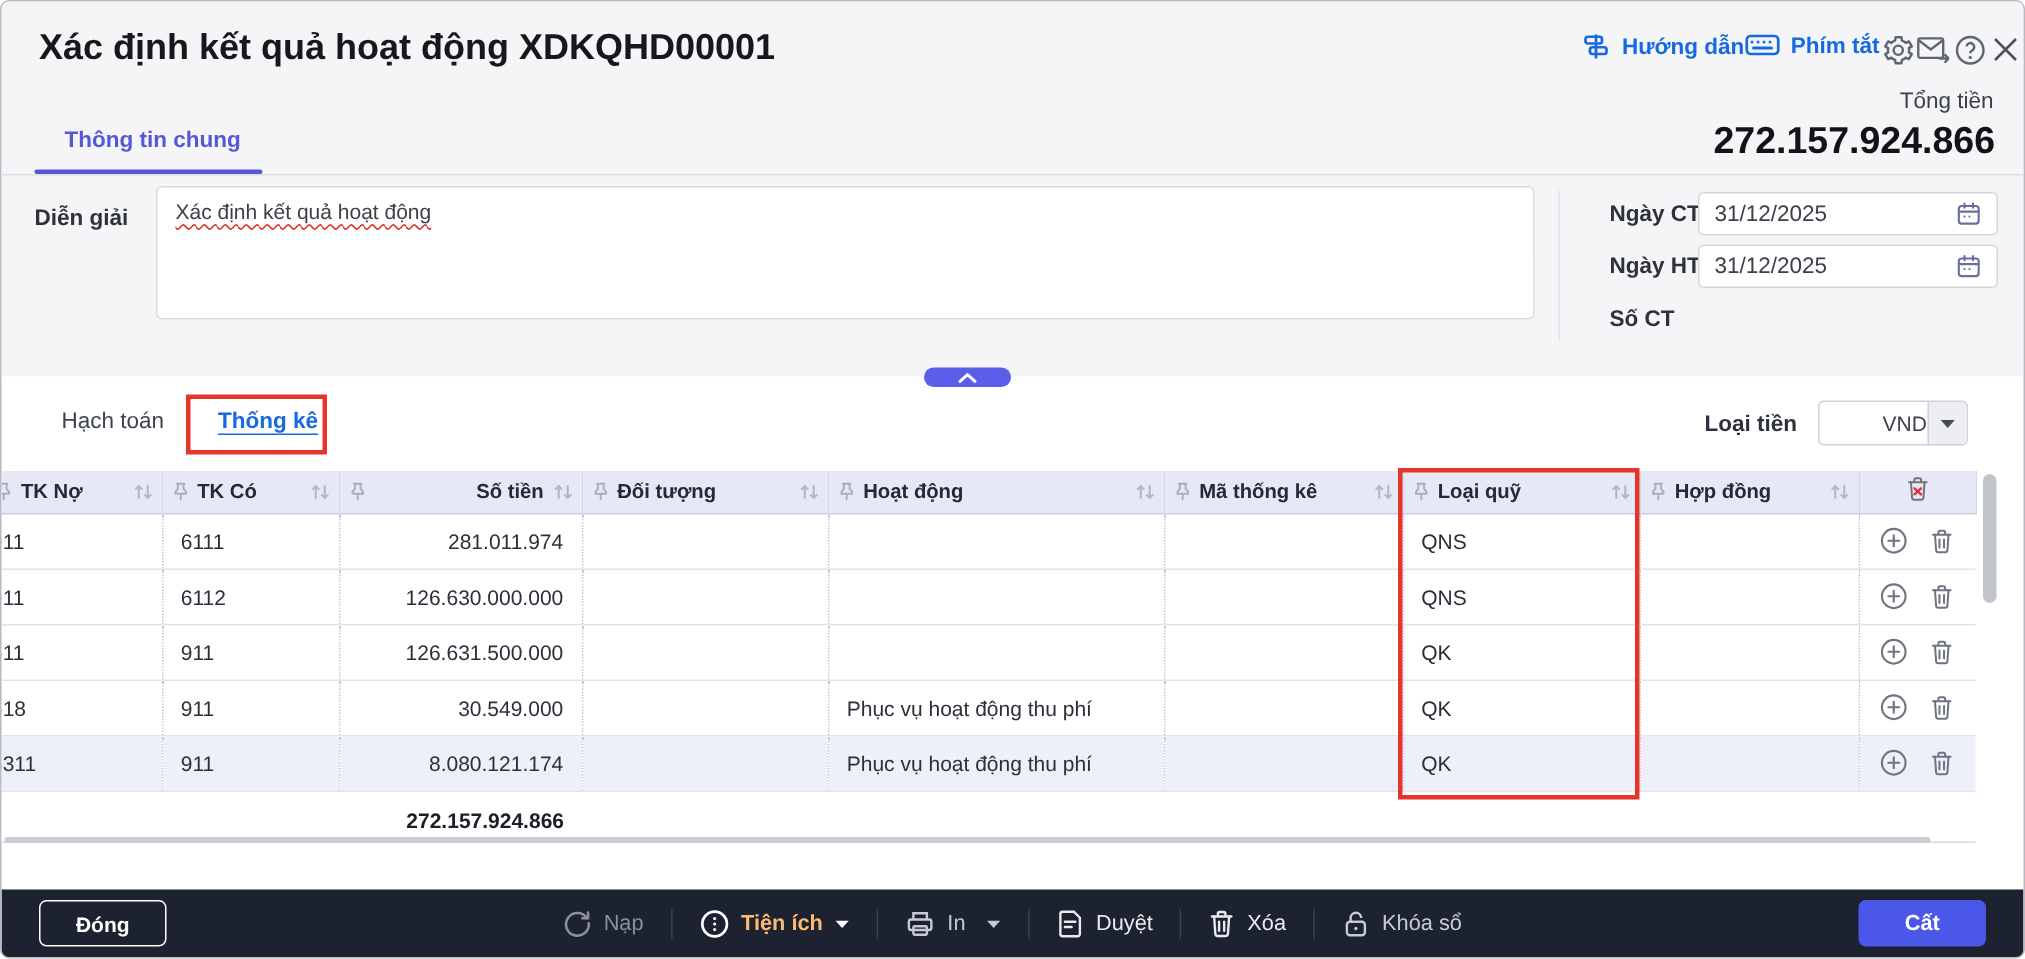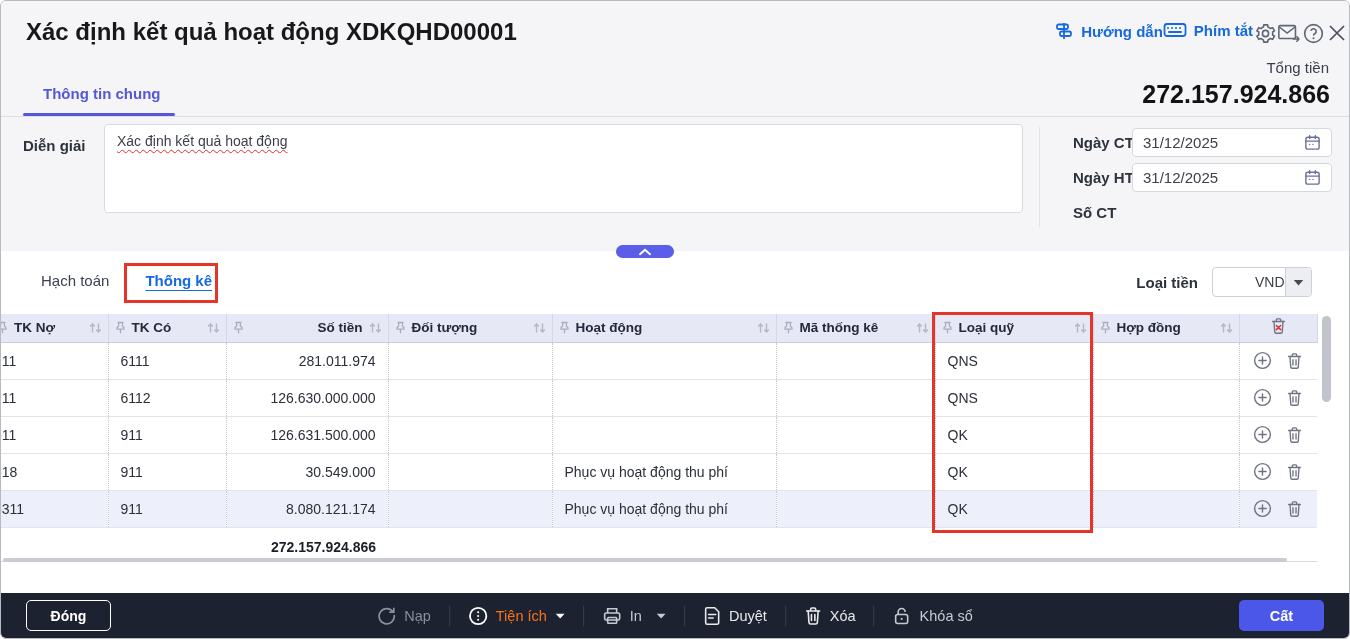--- a/index.html
+++ b/index.html
@@ -65,21 +65,21 @@
   .anno { position:absolute; border:3px solid #e5342a; pointer-events:none; }
   .anno-tab { left:123px; top:262px; width:94px; height:40px; }
   .anno-col { left:931px; top:311px; width:161px; height:221px; }
   
   .footer { position:absolute; left:0; bottom:0; width:100%; height:45px; background:#1d2230; display:flex; align-items:center; }
   .btn-close { position:absolute; left:25px; top:7px; width:85px; height:31px; border:1px solid #fdfdfd; border-radius:5px; background:transparent; color:#fff; font-size:14px; font-weight:bold; font-family:"Liberation Sans",sans-serif; cursor:pointer; }
   .foot-center { position:absolute; left:50%; transform:translateX(-50%); top:0; height:45px; display:flex; align-items:center; gap:18px; }
   .fitem { display:flex; align-items:center; gap:8px; font-size:14.5px; cursor:pointer; white-space:nowrap; }
   .f-dim { color:#8a8f9b; }
   .f-mid { color:#c6cad3; }
-  .f-bold { color:#f97316; font-weight:normal; }
+  .f-bold { color:#fdba74; font-weight:bold; }
   .f-norm { color:#e9eaee; }
   .fdiv { width:1px; height:20px; background:#3a4050; }
   .btn-save { position:absolute; right:25px; top:7px; width:85px; height:31px; border:none; border-radius:5px; background:#4b57e8; color:#fff; font-size:14.5px; font-weight:bold; font-family:"Liberation Sans",sans-serif; cursor:pointer; }
   svg { display:block; }
 </style>
 </head>
 <body>
 
 <div class="top">
   <div class="win-title">Xác định kết quả hoạt động XDKQHD00001</div>

